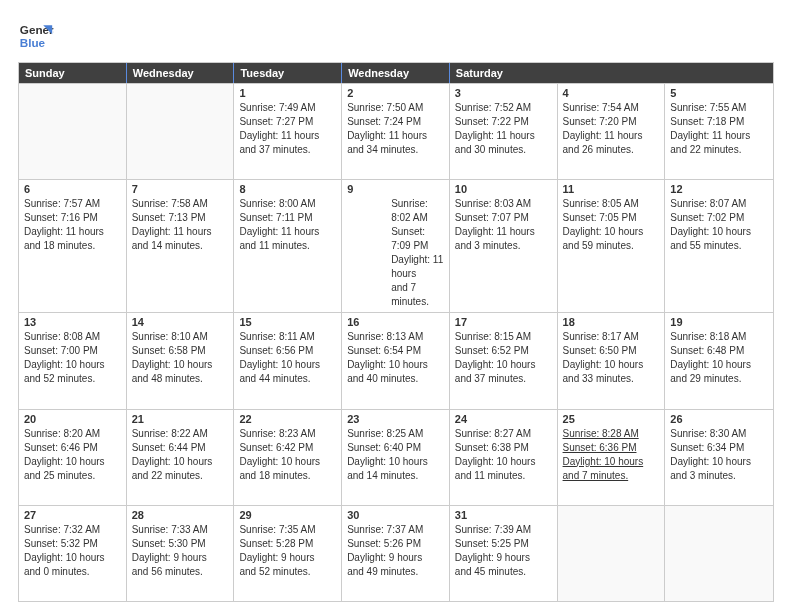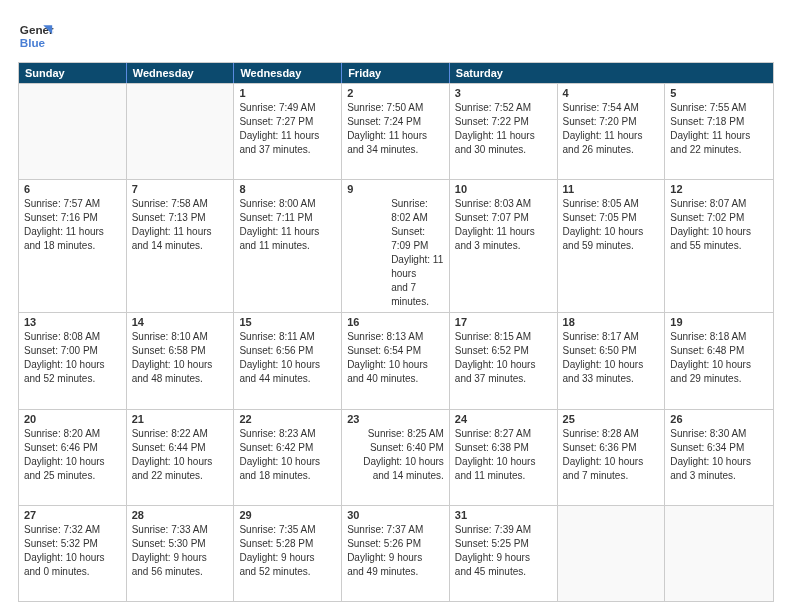--- a/index.html
+++ b/index.html
@@ -46,21 +46,21 @@
     }
     .calendar {
       flex: 1;
       display: flex;
       flex-direction: column;
       border: 1px solid #ccc;
     }
     .cal-header {
       display: grid;
       grid-template-columns: repeat(7, 1fr);
-      background: #0c4a6e;
+      background: #404040;
     }
     .cal-header-cell {
       color: #fff;
       font-size: 11px;
       font-weight: bold;
       padding: 4px 6px;
       text-align: left;
       border-right: 1px solid #5a8be0;
     }
     .cal-header-cell:last-child { border-right: none; }
@@ -114,22 +114,22 @@
     <div class="title-area">
       <div class="month-title"></div>
       <div class="location"></div>
     </div>
   </div>
 
   <div class="calendar">
     <div class="cal-header">
     <div class="cal-header-cell">Sunday</div>
         <div class="cal-header-cell">Wednesday</div>
+        <div class="cal-header-cell">Tuesday</div>
         <div class="cal-header-cell">Wednesday</div>
-        <div class="cal-header-cell">Friday</div>
         <div class="cal-header-cell">Saturday</div>
       </div>
     <div class="cal-body">
     <div class="cal-row">
           <div class="cal-cell empty"></div>
           <div class="cal-cell empty"></div>
           <div class="cal-cell">
             <span class="day-num">1</span>
             <div class="cell-text" style="white-space: pre-line;">Sunrise: 7:49 AM
 Sunset: 7:27 PM
@@ -284,35 +284,35 @@
           </div>
           <div class="cal-cell">
             <span class="day-num">22</span>
             <div class="cell-text" style="white-space: pre-line;">Sunrise: 8:23 AM
 Sunset: 6:42 PM
 Daylight: 10 hours
 and 18 minutes.</div>
           </div>
           <div class="cal-cell">
             <span class="day-num">23</span>
-            <div class="cell-text" style="white-space: pre-line; text-align: right;">Sunrise: 8:25 AM
+            <div class="cell-text" style="white-space: pre-line;">Sunrise: 8:25 AM
 Sunset: 6:40 PM
 Daylight: 10 hours
 and 14 minutes.</div>
           </div>
           <div class="cal-cell">
             <span class="day-num">24</span>
             <div class="cell-text" style="white-space: pre-line;">Sunrise: 8:27 AM
 Sunset: 6:38 PM
 Daylight: 10 hours
 and 11 minutes.</div>
           </div>
           <div class="cal-cell">
             <span class="day-num">25</span>
-            <div class="cell-text" style="white-space: pre-line;">Sunrise: 8:28 AM
+            <div class="cell-text" style="white-space: pre-line; text-decoration: underline;">Sunrise: 8:28 AM
 Sunset: 6:36 PM
 Daylight: 10 hours
 and 7 minutes.</div>
           </div>
           <div class="cal-cell">
             <span class="day-num">26</span>
             <div class="cell-text" style="white-space: pre-line;">Sunrise: 8:30 AM
 Sunset: 6:34 PM
 Daylight: 10 hours
 and 3 minutes.</div>

